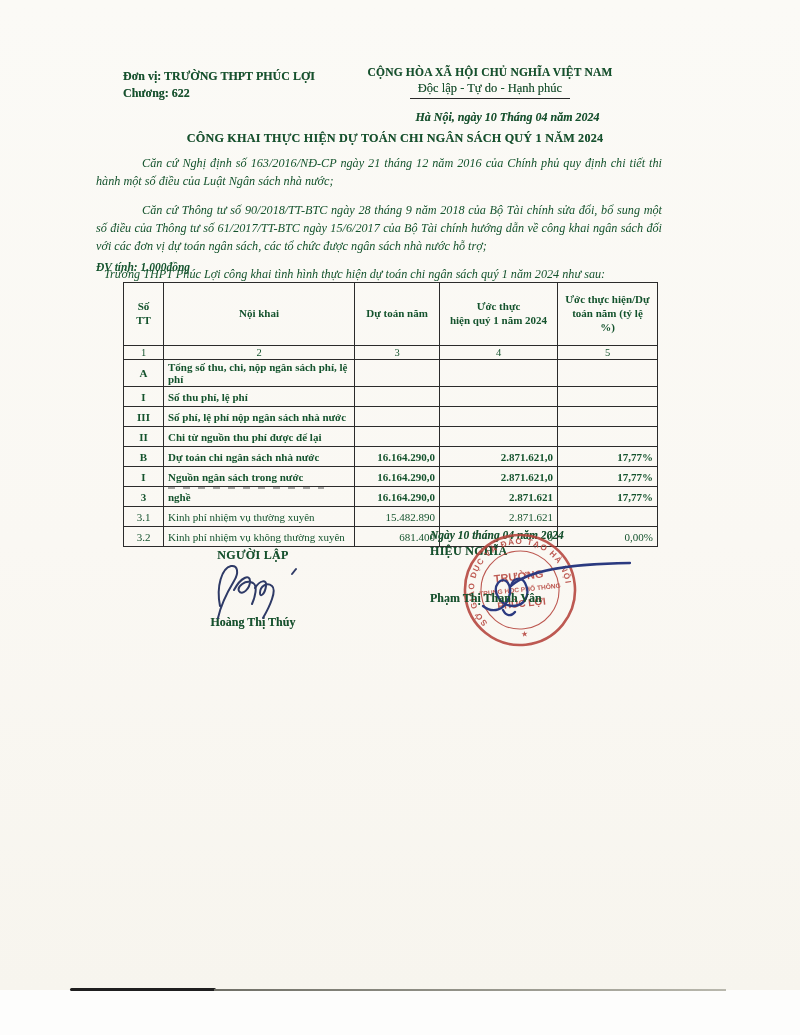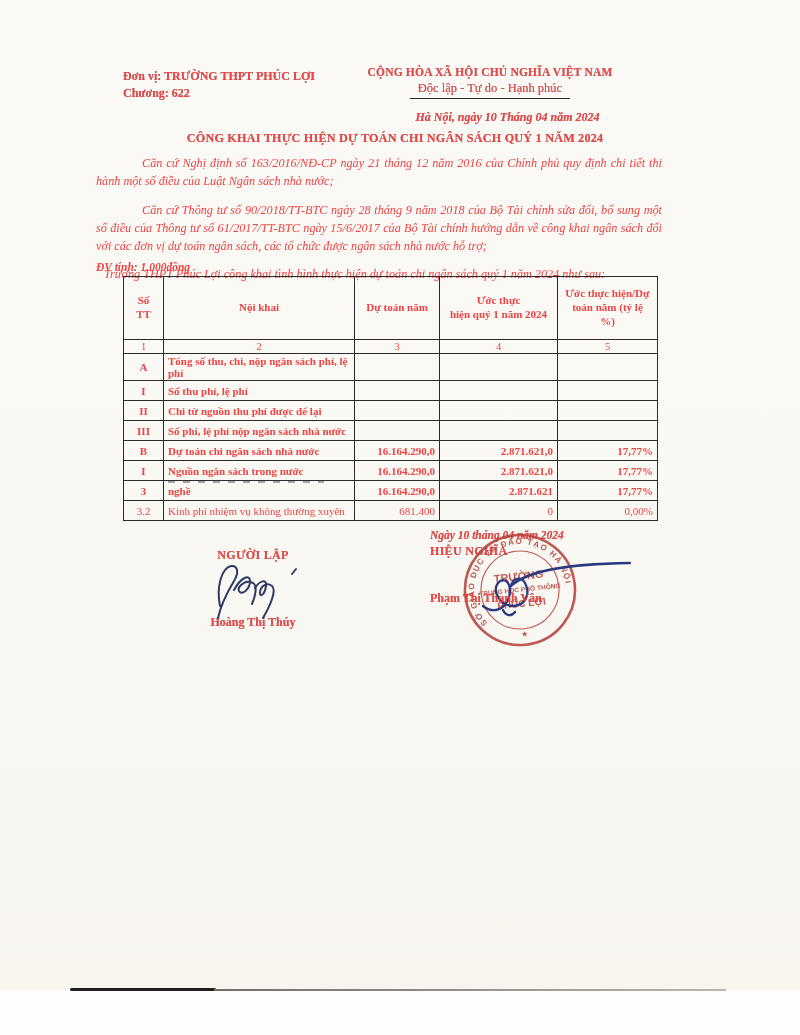--- a/index.html
+++ b/index.html
@@ -1,18 +1,18 @@
 <!DOCTYPE html>
 <html><head>
 <meta charset="utf-8">
 <style>
   html,body{margin:0;padding:0;background:#ffffff;}
   .scan{
     position:relative;width:800px;height:1035px;overflow:hidden;
-    font-family:"Liberation Serif", serif;color:#ef4444;
+    font-family:"Liberation Serif", serif;color:#14532d;
     background:#fdfdfc;
   }
   .paper{
     position:absolute;left:0;top:0;width:800px;height:990px;
     background:linear-gradient(180deg,#fbfaf6 0%,#faf8f3 55%,#f7f5ee 100%);
   }
   .page-edge-dark{position:absolute;left:70px;top:988px;width:146px;height:3px;background:#1f1f1f;border-radius:2px;}
   .page-edge-light{position:absolute;left:214px;top:989px;width:512px;height:2px;background:linear-gradient(90deg,#6f6f66,#b9b8ad);}
   .abs{position:absolute;}
   
@@ -21,21 +21,21 @@
   .nat-line1{font-size:11.5px;font-weight:bold;letter-spacing:.2px;}
   .nat-line2{font-size:12.5px;font-weight:normal;margin-top:2px;display:inline-block;padding:0 8px 2px 8px;border-bottom:1.4px solid #2a2a2a;}
   .date-line{left:400px;top:110px;width:215px;font-size:12px;font-weight:bold;font-style:italic;text-align:center;}
   .doc-title{left:0;top:131px;width:790px;text-align:center;font-size:12.2px;font-weight:bold;letter-spacing:.2px;}
   
   .paras{left:96px;top:154px;width:566px;font-size:12.2px;font-style:italic;line-height:1.5;text-align:justify;}
   .paras p{margin:0 0 10px 0;text-indent:46px;}
   .paras p.noindent{text-indent:8px;margin-bottom:0;}
   .unit-note{left:96px;top:261px;width:566px;text-align:left;font-size:11.5px;font-weight:bold;font-style:italic;}
   
-  .tbl-wrap{left:123px;top:276px;}
+  .tbl-wrap{left:123px;top:282px;}
   table.tbl{border-collapse:collapse;table-layout:fixed;width:534px;background:transparent;}
   table.tbl td,table.tbl th{border:1px solid #2b2b2b;font-size:11px;padding:1px 4px;vertical-align:middle;overflow:hidden;}
   table.tbl tr.hdr th{font-weight:bold;text-align:center;white-space:pre-line;height:60px;line-height:1.25;}
   table.tbl tr.nums td{text-align:center;height:13px;font-size:10.5px;padding:0 4px;}
   table.tbl tr.data td{height:17px;}
   td.cid{text-align:center;font-weight:bold;}
   td.lbl{text-align:left;}
   td.num{text-align:right;}
   tr.bold td{font-weight:bold;}
   td.artifact{position:relative;}
@@ -120,29 +120,29 @@
         <td class="num"></td>
       </tr>
       <tr class="data bold">
         <td class="cid">I</td>
         <td class="lbl">Số thu phí, lệ phí</td>
         <td class="num"></td>
         <td class="num"></td>
         <td class="num"></td>
       </tr>
       <tr class="data bold">
+        <td class="cid">III</td>
+        <td class="lbl">Số phí, lệ phí nộp ngân sách nhà nước</td>
+        <td class="num"></td>
+        <td class="num"></td>
+        <td class="num"></td>
+      </tr>
+      <tr class="data bold">
         <td class="cid">II</td>
         <td class="lbl">Chi từ nguồn thu phí được để lại</td>
-        <td class="num"></td>
-        <td class="num"></td>
-        <td class="num"></td>
-      </tr>
-      <tr class="data bold">
-        <td class="cid">III</td>
-        <td class="lbl">Số phí, lệ phí nộp ngân sách nhà nước</td>
         <td class="num"></td>
         <td class="num"></td>
         <td class="num"></td>
       </tr>
       <tr class="data bold">
         <td class="cid">B</td>
         <td class="lbl">Dự toán chi ngân sách nhà nước</td>
         <td class="num">16.164.290,0</td>
         <td class="num">2.871.621,0</td>
         <td class="num">17,77%</td>
@@ -153,20 +153,27 @@
         <td class="num">16.164.290,0</td>
         <td class="num">2.871.621,0</td>
         <td class="num">17,77%</td>
       </tr>
       <tr class="data bold">
         <td class="cid">3</td>
         <td class="lbl artifact">nghề</td>
         <td class="num">16.164.290,0</td>
         <td class="num">2.871.621</td>
         <td class="num">17,77%</td>
+      </tr>
+      <tr class="data">
+        <td class="cid" style="font-weight:normal">3.1</td>
+        <td class="lbl">Kinh phí nhiệm vụ thường xuyên</td>
+        <td class="num">15.482.890</td>
+        <td class="num">2.871.621</td>
+        <td class="num"></td>
       </tr>
       <tr class="data">
         <td class="cid" style="font-weight:normal">3.2</td>
         <td class="lbl">Kinh phí nhiệm vụ không thường xuyên</td>
         <td class="num">681.400</td>
         <td class="num">0</td>
         <td class="num">0,00%</td>
       </tr>
     </tbody>
       </table>

